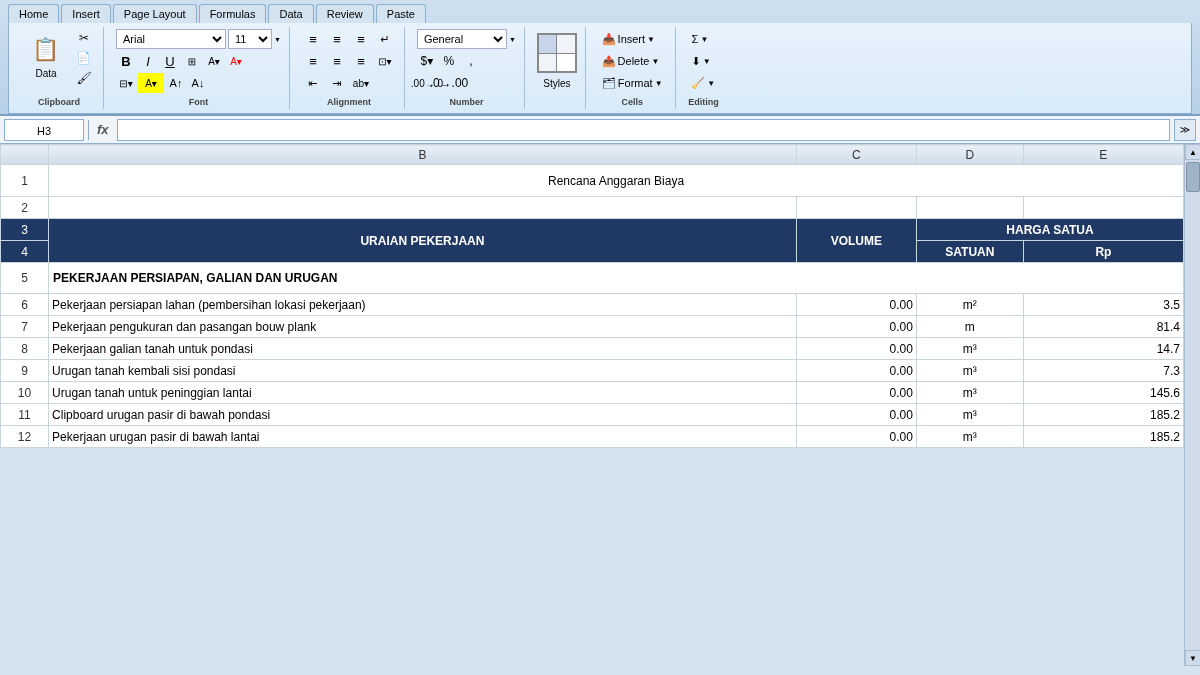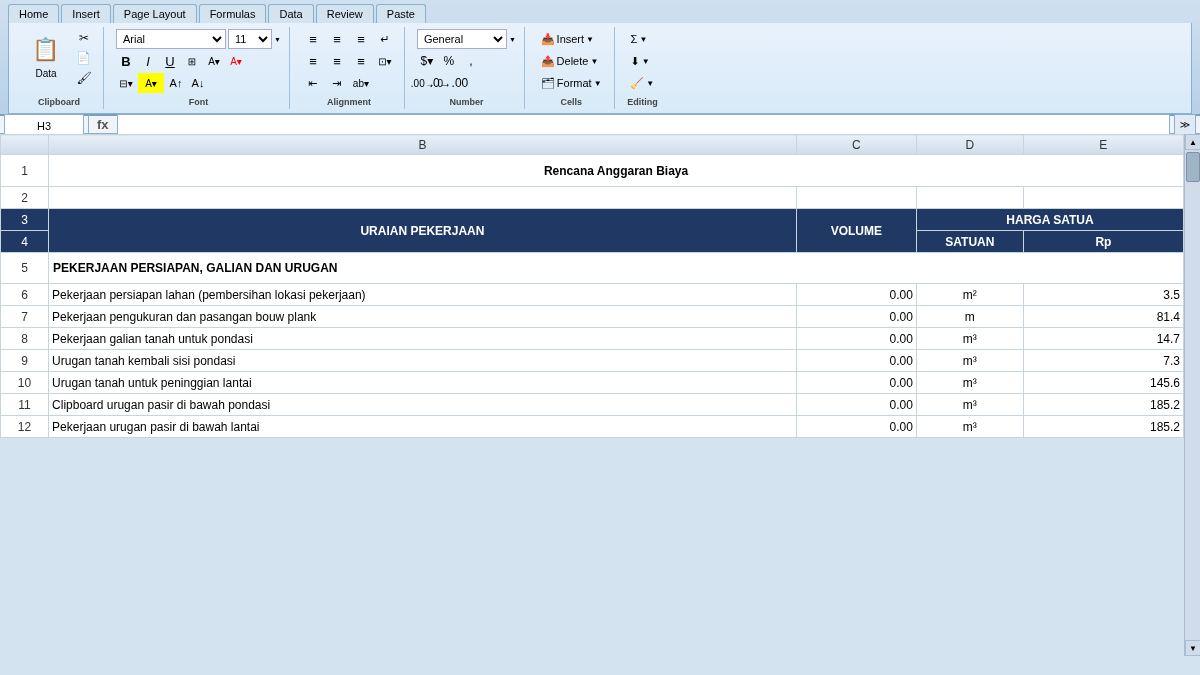--- a/index.html
+++ b/index.html
@@ -41,24 +41,24 @@
     .styles-icon div { background: white; }
     .styles-icon div:first-child { background: #c8d4e8; }
 
     
     .cell-btn { display: flex; align-items: center; gap: 2px; font-size: 11px; cursor: pointer; padding: 1px 3px; border: 1px solid transparent; white-space: nowrap; height: 20px; }
 
     
     .edit-btn { display: flex; align-items: center; gap: 2px; font-size: 11px; cursor: pointer; padding: 1px 3px; border: 1px solid transparent; white-space: nowrap; height: 20px; }
 
     
-    .formula-bar { display: flex; align-items: center; background: #f0f4f8; border-bottom: 1px solid #8ab0d0; height: 18px; padding: 2px 4px; gap: 4px; }
+    .formula-bar { display: flex; align-items: center; background: #f0f4f8; border-bottom: 1px solid #8ab0d0; height: 28px; padding: 2px 4px; gap: 4px; }
     .name-box { width: 80px; height: 22px; border: 1px solid #8ab0d0; background: white; font-size: 11px; text-align: center; line-height: 22px; }
     .formula-bar-divider { width: 1px; height: 20px; background: #8ab0d0; }
-    .fx-icon { font-size: 13px; color: #555; font-weight: bold; padding: 0 4px; cursor: pointer; }
+    .fx-icon { font-size: 13px; color: #555; font-style: italic; font-weight: bold; padding: 0 4px; cursor: pointer; }
     .formula-input { flex: 1; height: 22px; border: none; background: white; border: 1px solid #8ab0d0; font-size: 11px; padding: 0 4px; outline: none; }
     .expand-btn { width: 22px; height: 22px; border: 1px solid #8ab0d0; background: #e0eaf4; display: flex; align-items: center; justify-content: center; font-size: 10px; cursor: pointer; }
 
     
     .spreadsheet-container { display: flex; height: calc(675px - 90px - 35px - 28px); }
     .sheet-body { flex: 1; overflow: hidden; position: relative; }
 
     table.sheet { border-collapse: collapse; width: 100%; table-layout: fixed; }
     table.sheet th, table.sheet td { border: 1px solid #c8d4dc; font-size: 12px; white-space: nowrap; overflow: hidden; }
 
@@ -75,21 +75,21 @@
     .cell-bold { font-weight: bold; }
 
     
     .header-cell { background: #1f3864; color: white; text-align: center; font-weight: bold; font-size: 11px; padding: 2px 3px; height: 22px; }
     .header-cell-sub { background: #1f3864; color: white; text-align: center; font-weight: bold; font-size: 11px; padding: 2px 3px; height: 22px; border-top: 1px solid #4a6a9a; }
 
     
     .section-row { background: white; font-weight: bold; font-size: 12px; padding: 8px 4px; height: 22px; }
 
     
-    .title-cell { text-align: center; font-weight: bold; font-size: 18px; background: white; padding: 4px; height: 32px; }
+    .title-cell { text-align: center; font-weight: normal; font-size: 18px; background: white; padding: 4px; height: 32px; }
 
     
     .scrollbar { width: 16px; background: #d0dcea; border-left: 1px solid #aabcd0; display: flex; flex-direction: column; }
     .scroll-btn { width: 16px; height: 16px; background: #d0dcea; border: 1px solid #aabcd0; display: flex; align-items: center; justify-content: center; font-size: 8px; cursor: pointer; }
     .scroll-track { flex: 1; position: relative; }
     .scroll-thumb { width: 14px; background: #a0b4c8; border: 1px solid #8090a8; position: absolute; top: 2px; left: 1px; height: 30px; border-radius: 2px; }
   </style>
 </head>
 <body>
 
@@ -186,20 +186,31 @@
           <div class="format-btn" style="font-size:12px;">,</div>
         </div>
         <div class="font-row">
           <div class="format-btn" style="font-size:10px;">.00→.0</div>
           <div class="format-btn" style="font-size:12px;">.0→.00</div>
         </div>
       </div>
       <span class="group-label">Number</span>
     </div>
 
+    <div class="ribbon-group">
+      <div class="group-content" style="flex-direction:column; align-items:center; justify-content:center;">
+        <div class="styles-icon">
+          <div></div>
+            <div style="background:#f0f4f8;"></div>
+          <div style="background:#f0f4f8;"></div>
+            <div></div>
+        </div>
+        <span style="font-size:10px; margin-top:2px;">Styles</span>
+      </div>
+    </div>
 
     <div class="ribbon-group">
       <div class="font-group-content">
         <div class="cell-btn">
           <span>📥</span>
           <span>Insert</span>
           <span style="font-size:8px;">▼</span>
         </div>
         <div class="cell-btn">
           <span>📤</span>

